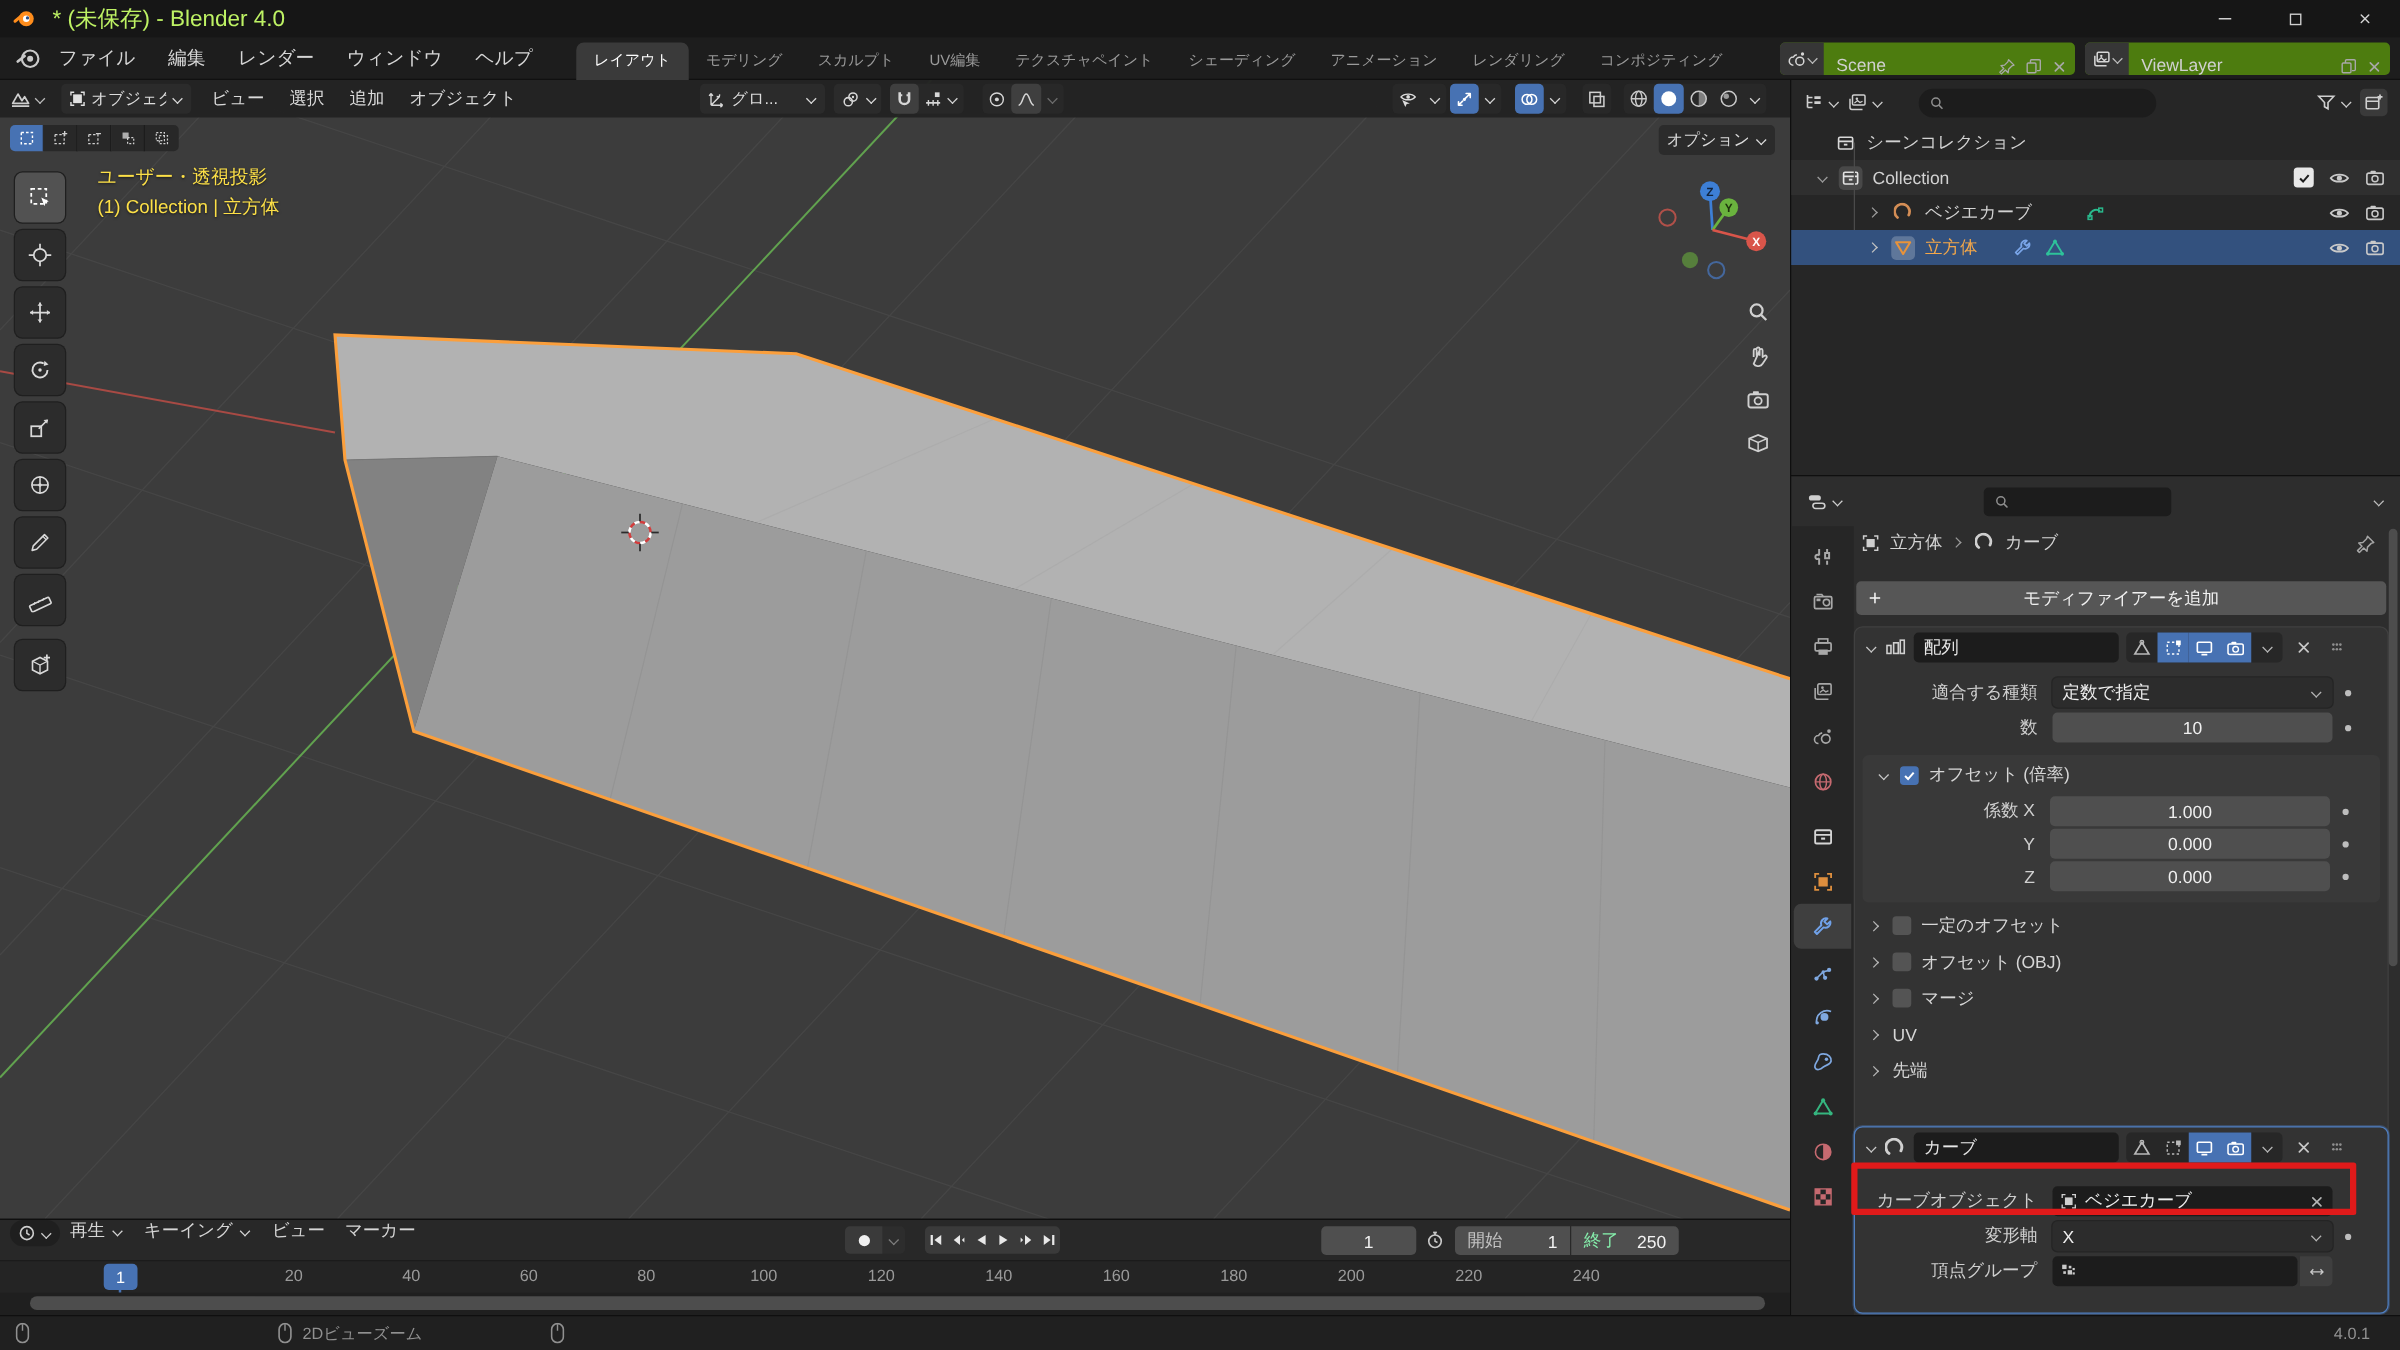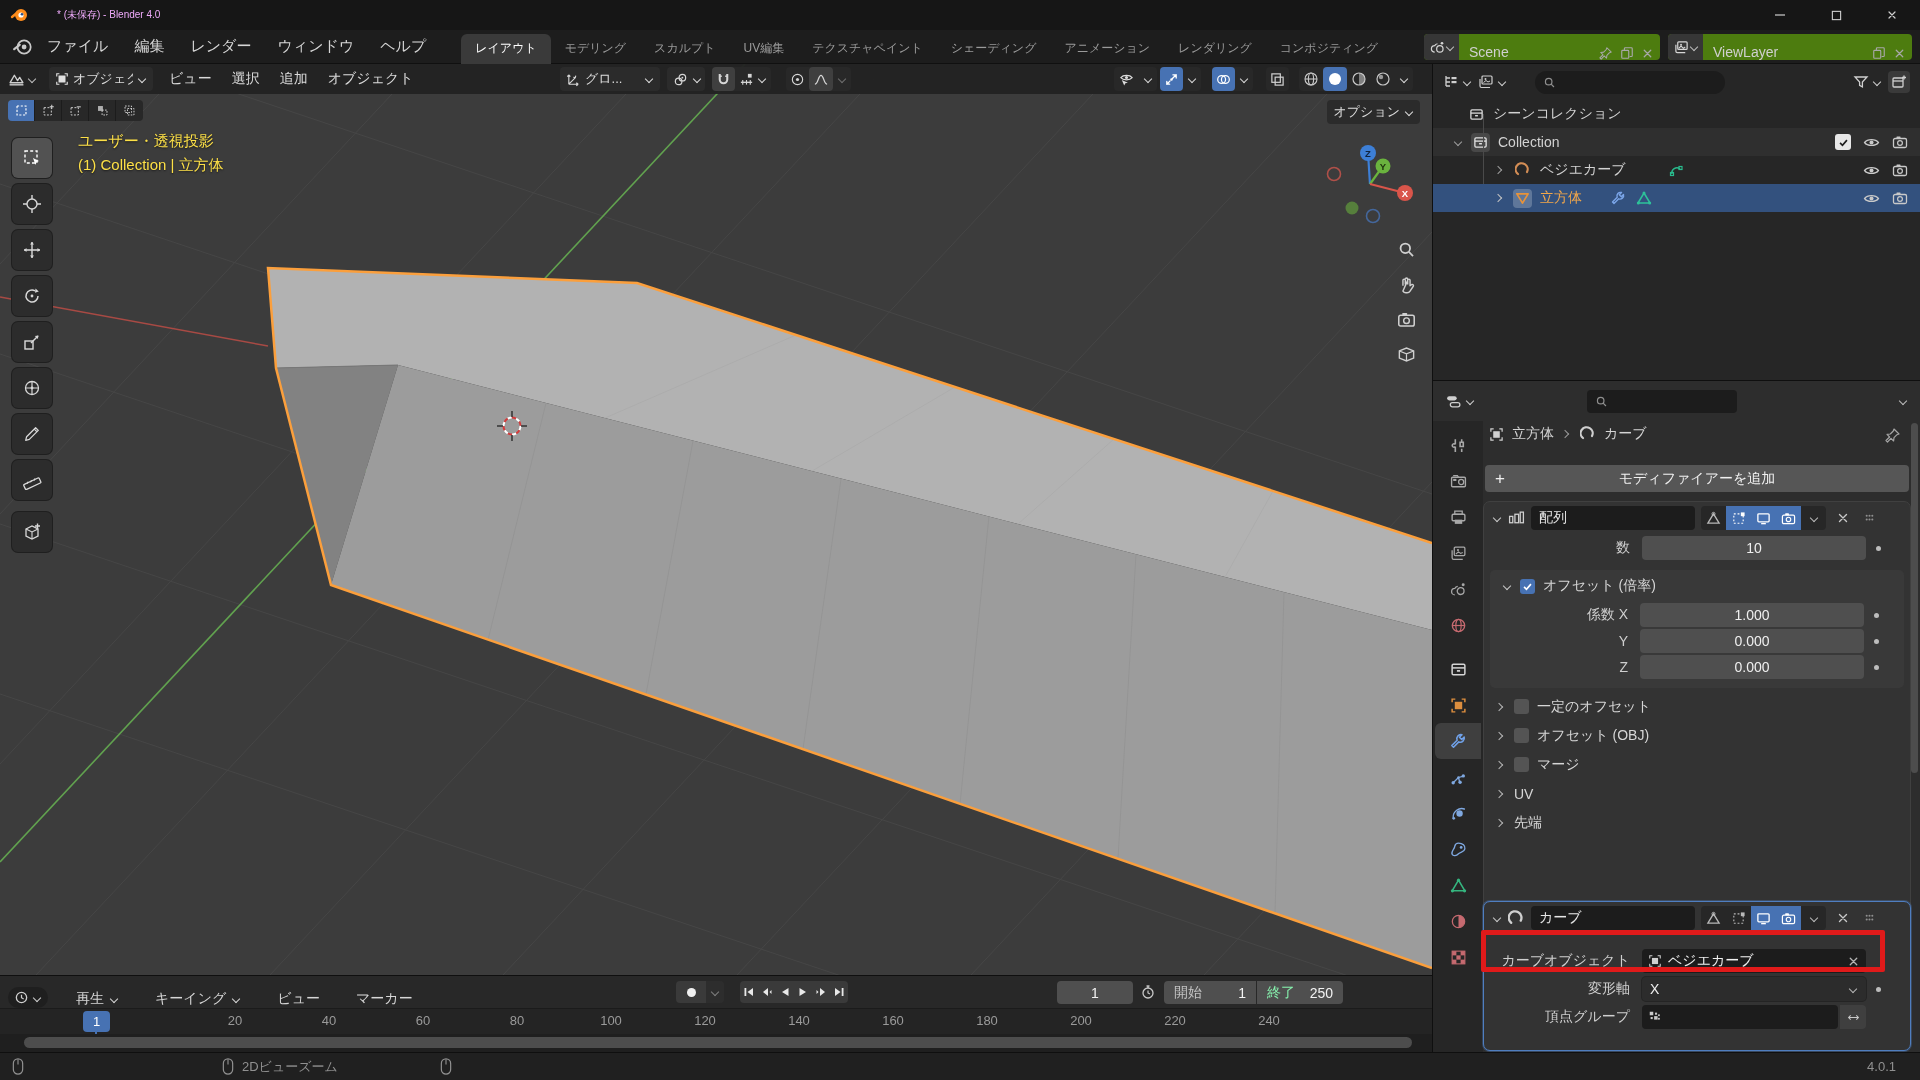--- a/index.html
+++ b/index.html
@@ -6,21 +6,21 @@
 body{margin:0;background:#000;font-family:"Liberation Sans","DejaVu Sans",sans-serif}
 #root{position:relative;width:1920px;height:1080px;background:#1d1d1d;color:#d4d4d4;font-size:14px;overflow:hidden}
 .abs{position:absolute}
 .hr{display:flex;align-items:center}
 .chev{display:inline-block;width:10px;height:10px;position:relative;flex:0 0 auto}
 .chev::before{content:"";position:absolute;left:2px;top:2px;width:5px;height:5px;border-right:1.6px solid currentColor;border-bottom:1.6px solid currentColor;transform:rotate(45deg)}
 .chev.r::before{transform:rotate(-45deg);top:2px;left:0}
 svg.ic{display:block;flex:0 0 auto}
 
 #titlebar{left:0;top:0;width:1920px;height:30px;background:#161616;display:flex;align-items:center}
-#titlebar .title{color:#f0abfc;font-size:10px;margin-left:27px}
+#titlebar .title{color:#bef264;font-size:18px;margin-left:12px}
 .wctrl{width:56px;height:30px;display:flex;align-items:center;justify-content:center;color:#cfcfcf}
 
 #topbar{left:0;top:30px;width:1920px;height:34px;background:#1d1d1d;display:flex;align-items:center;border-bottom:1px solid #101010}
 #topbar .menu{color:#d6d6d6;font-size:15px;padding:0 13px;height:26px;display:flex;align-items:center;border-radius:4px}
 #tabs{display:flex;align-items:flex-end;height:34px;margin-left:22px}
 .tab{font-size:12px;color:#9a9a9a;padding:6px 14px 7px 14px;border-radius:6px 6px 0 0;white-space:nowrap}
 .tab.active{background:#3a3a3a;color:#fdfdfd}
 .idsel{background:#4d7c0f;border-radius:4px;height:26px;display:flex;align-items:flex-end;color:#d0d0d0;font-size:14px}
 .idsel .icpart{background:#363636;height:26px;border-radius:4px 0 0 4px;display:flex;align-items:center;padding:0 4px 0 6px}
 
@@ -70,21 +70,21 @@
 .pfield.num{background:#4f4f4f;justify-content:center}
 .pfield.dd{background:#2c2c2c;padding:0 8px;box-shadow:0 0 0 1px #242424}
 .pfield.id{background:#1c1c1c;padding:0 6px;gap:6px}
 .adot{width:5px;height:5px;border-radius:50%;background:#bdbdbd;margin-left:10px}
 .subp{background:#393939;border-radius:5px;margin:4px 6px}
 .crow{display:flex;align-items:center;height:29px;padding-left:12px;gap:8px;color:#d6d6d6;font-size:14px}
 .cbx{width:15px;height:15px;border-radius:3px;background:#545454;flex:0 0 auto}
 .cbx.on{background:#4772b3;display:flex;align-items:center;justify-content:center}
 
 #timeline{left:0;top:975px;width:1432px;height:77px;background:#282828;border-top:1px solid #0f0f0f}
-#tlhead{height:32px;display:flex;align-items:flex-end;padding:0 8px;gap:20px}
+#tlhead{height:32px;display:flex;align-items:flex-start;padding:0 8px;gap:0}
 #tlhead .menu{color:#d6d6d6;font-size:14px;padding:0 8px;display:flex;align-items:center;gap:5px}
 #ruler{position:relative;height:26px;background:#242424;border-top:1px solid #1b1b1b}
 .rlab{position:absolute;top:4px;transform:translateX(-50%);color:#9a9a9a;font-size:13px}
 #curframe{position:absolute;left:83px;top:2px;width:27px;height:21px;background:#4772b3;border-radius:4px;color:#fff;font-size:13px;display:flex;align-items:center;justify-content:center}
 #tlscroll{position:relative;height:18px;background:#1f1f1f}
 #tlscroll .handle{position:absolute;left:24px;top:3px;width:1388px;height:11px;background:#4d4d4d;border-radius:6px}
 .pbgrp{display:flex;background:#3a3a3a;border-radius:4px;height:22px;align-items:center}
 .pbtn{width:18px;height:22px;display:flex;align-items:center;justify-content:center;color:#e8e8e8}
 .tlfield{background:#4f4f4f;height:23px;display:flex;align-items:center;justify-content:center;color:#f2f2f2;font-size:14px}
 
@@ -917,20 +917,28 @@
               <span class="chev"></span>
             </div>
         </div>
         <svg class="ic" width="14" height="14" viewBox="0 0 16 16" style="color:#c9c9c9;margin-left:4px">
             <use href="#s-x"></use>
           </svg>
         <svg class="ic" width="15" height="15" viewBox="0 0 16 16" style="color:#8f8f8f;margin-left:6px">
             <use href="#s-dots"></use>
           </svg>
       </div>
+      <div class="prow" style="margin-top:6px">
+        <span class="plabel">適合する種類</span>
+        <div class="pfield dd">
+          <span style="flex:1">定数で指定</span>
+          <span class="chev" style="color:#b5b5b5"></span>
+        </div>
+        <span class="adot"></span>
+      </div>
       <div class="prow">
         <span class="plabel">数</span>
         <div class="pfield num">
             <span>10</span>
           </div>
         <span class="adot"></span>
       </div>
 
       <div class="subp" style="margin-top:8px;padding-bottom:8px">
         <div class="crow" style="height:32px">

